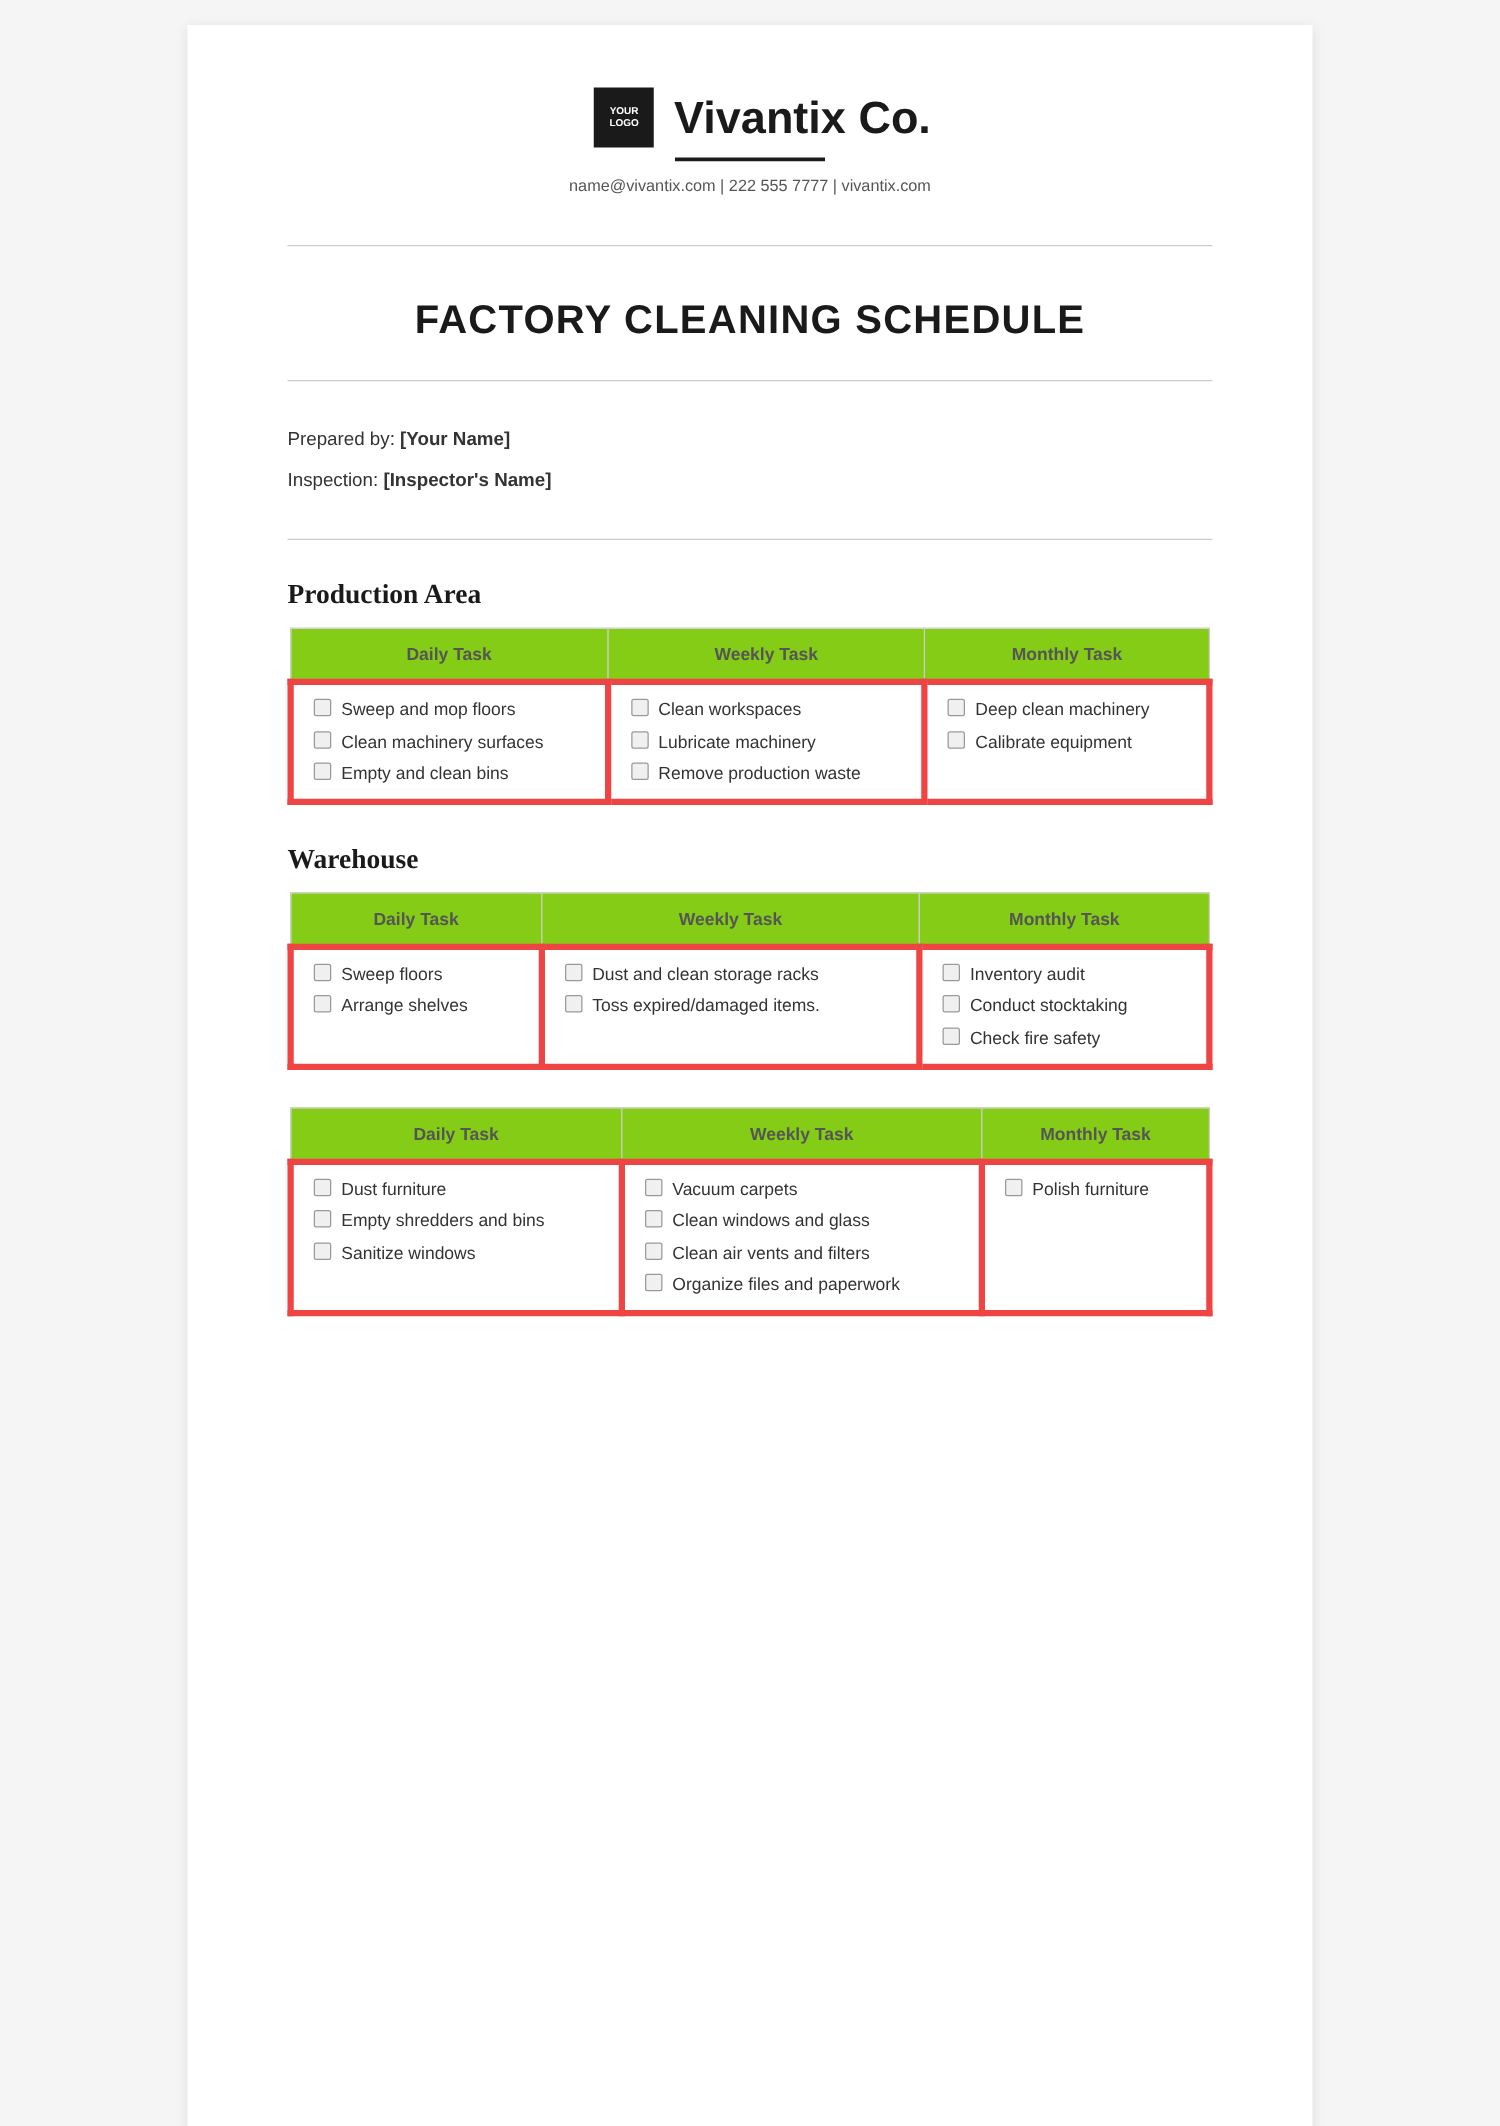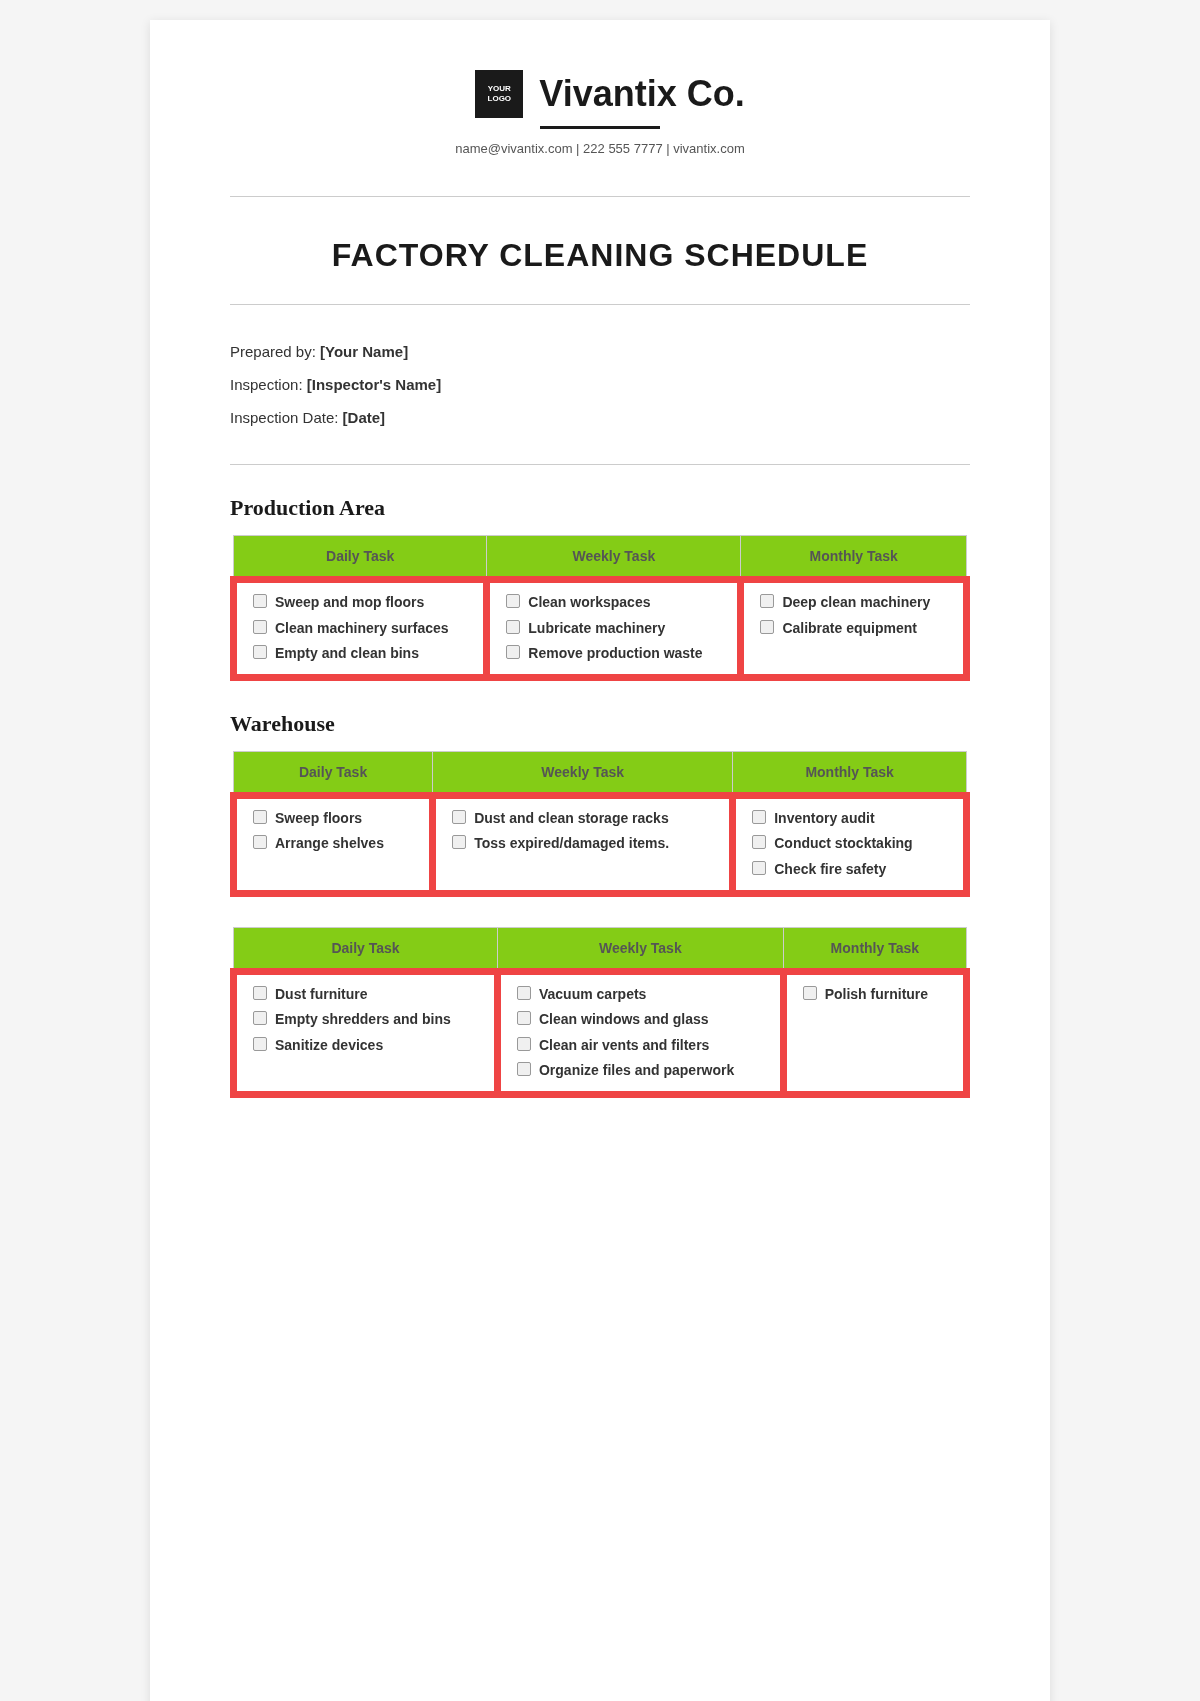--- a/index.html
+++ b/index.html
@@ -104,25 +104,24 @@
       background: #84cc16;
       padding: 12px 16px;
       font-size: 14px;
       font-weight: bold;
       color: #555;
       border: 1px solid #ccc;
       text-align: center;
     }
     .schedule-table td {
       padding: 10px 16px;
-      border: 7px solid #ef4444;
+      border: 5px solid #ef4444;
       vertical-align: top;
       font-size: 14px;
       color: #333;
-      font-weight: bold;
     }
     .task-item {
       display: flex;
       align-items: flex-start;
       gap: 8px;
       margin-bottom: 6px;
       line-height: 1.4;
     }
     .task-item:last-child {
       margin-bottom: 0;
@@ -162,24 +161,20 @@
 
   <div class="meta-section">
     <div>
       <span class="label">Prepared by:</span>
       <span class="value">[Your Name]</span>
     </div>
     <div>
       <span class="label">Inspection:</span>
       <span class="value">[Inspector's Name]</span>
     </div>
-    <div>
-      <span class="label">Inspection Date:</span>
-      <span class="value">[Date]</span>
-    </div>
   </div>
 
   <hr class="divider">
 
   <div id="sections-container">
       <div class="section">
         <h2 class="section-title">Production Area</h2>
         <table class="schedule-table">
           <thead>
             <tr>
@@ -297,21 +292,21 @@
                 <div class="task-item">
                   <div class="checkbox"></div>
                   <span>Dust furniture</span>
                 </div>
                 <div class="task-item">
                   <div class="checkbox"></div>
                   <span>Empty shredders and bins</span>
                 </div>
                 <div class="task-item">
                   <div class="checkbox"></div>
-                  <span>Sanitize devices</span>
+                  <span>Sanitize windows</span>
                 </div>
               </td>
               <td>
                 <div class="task-item">
                   <div class="checkbox"></div>
                   <span>Vacuum carpets</span>
                 </div>
                 <div class="task-item">
                   <div class="checkbox"></div>
                   <span>Clean windows and glass</span>

